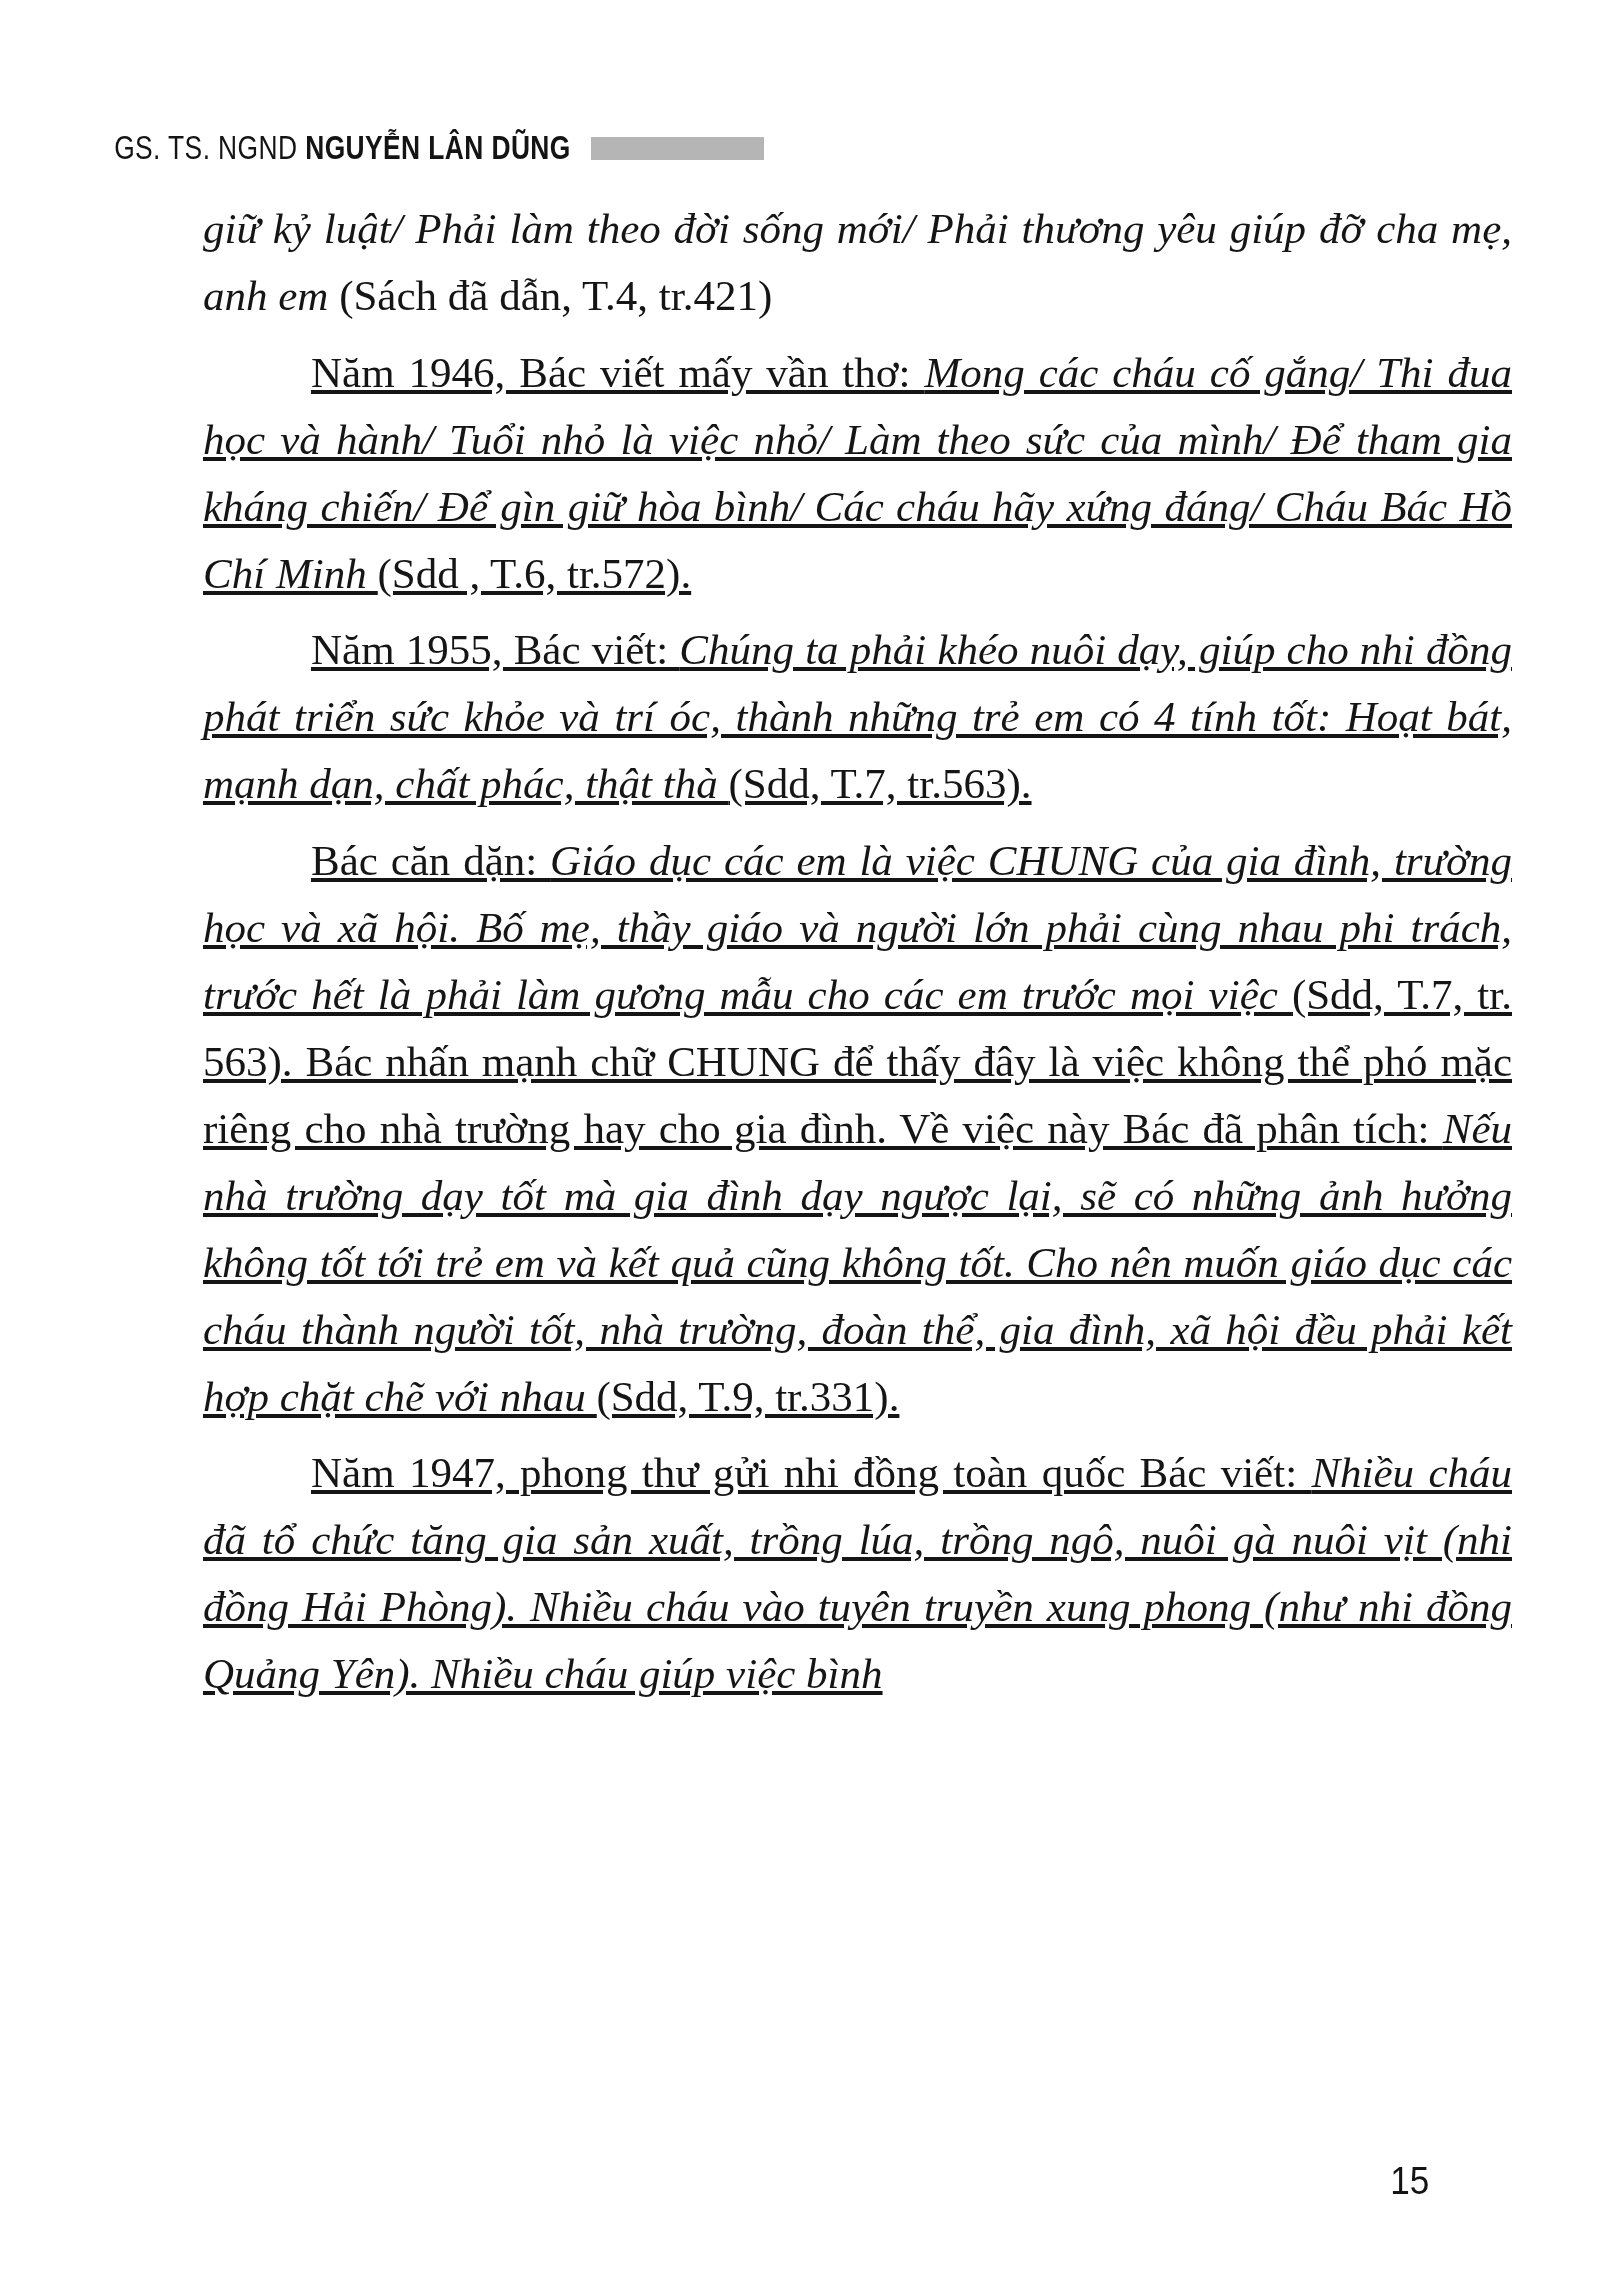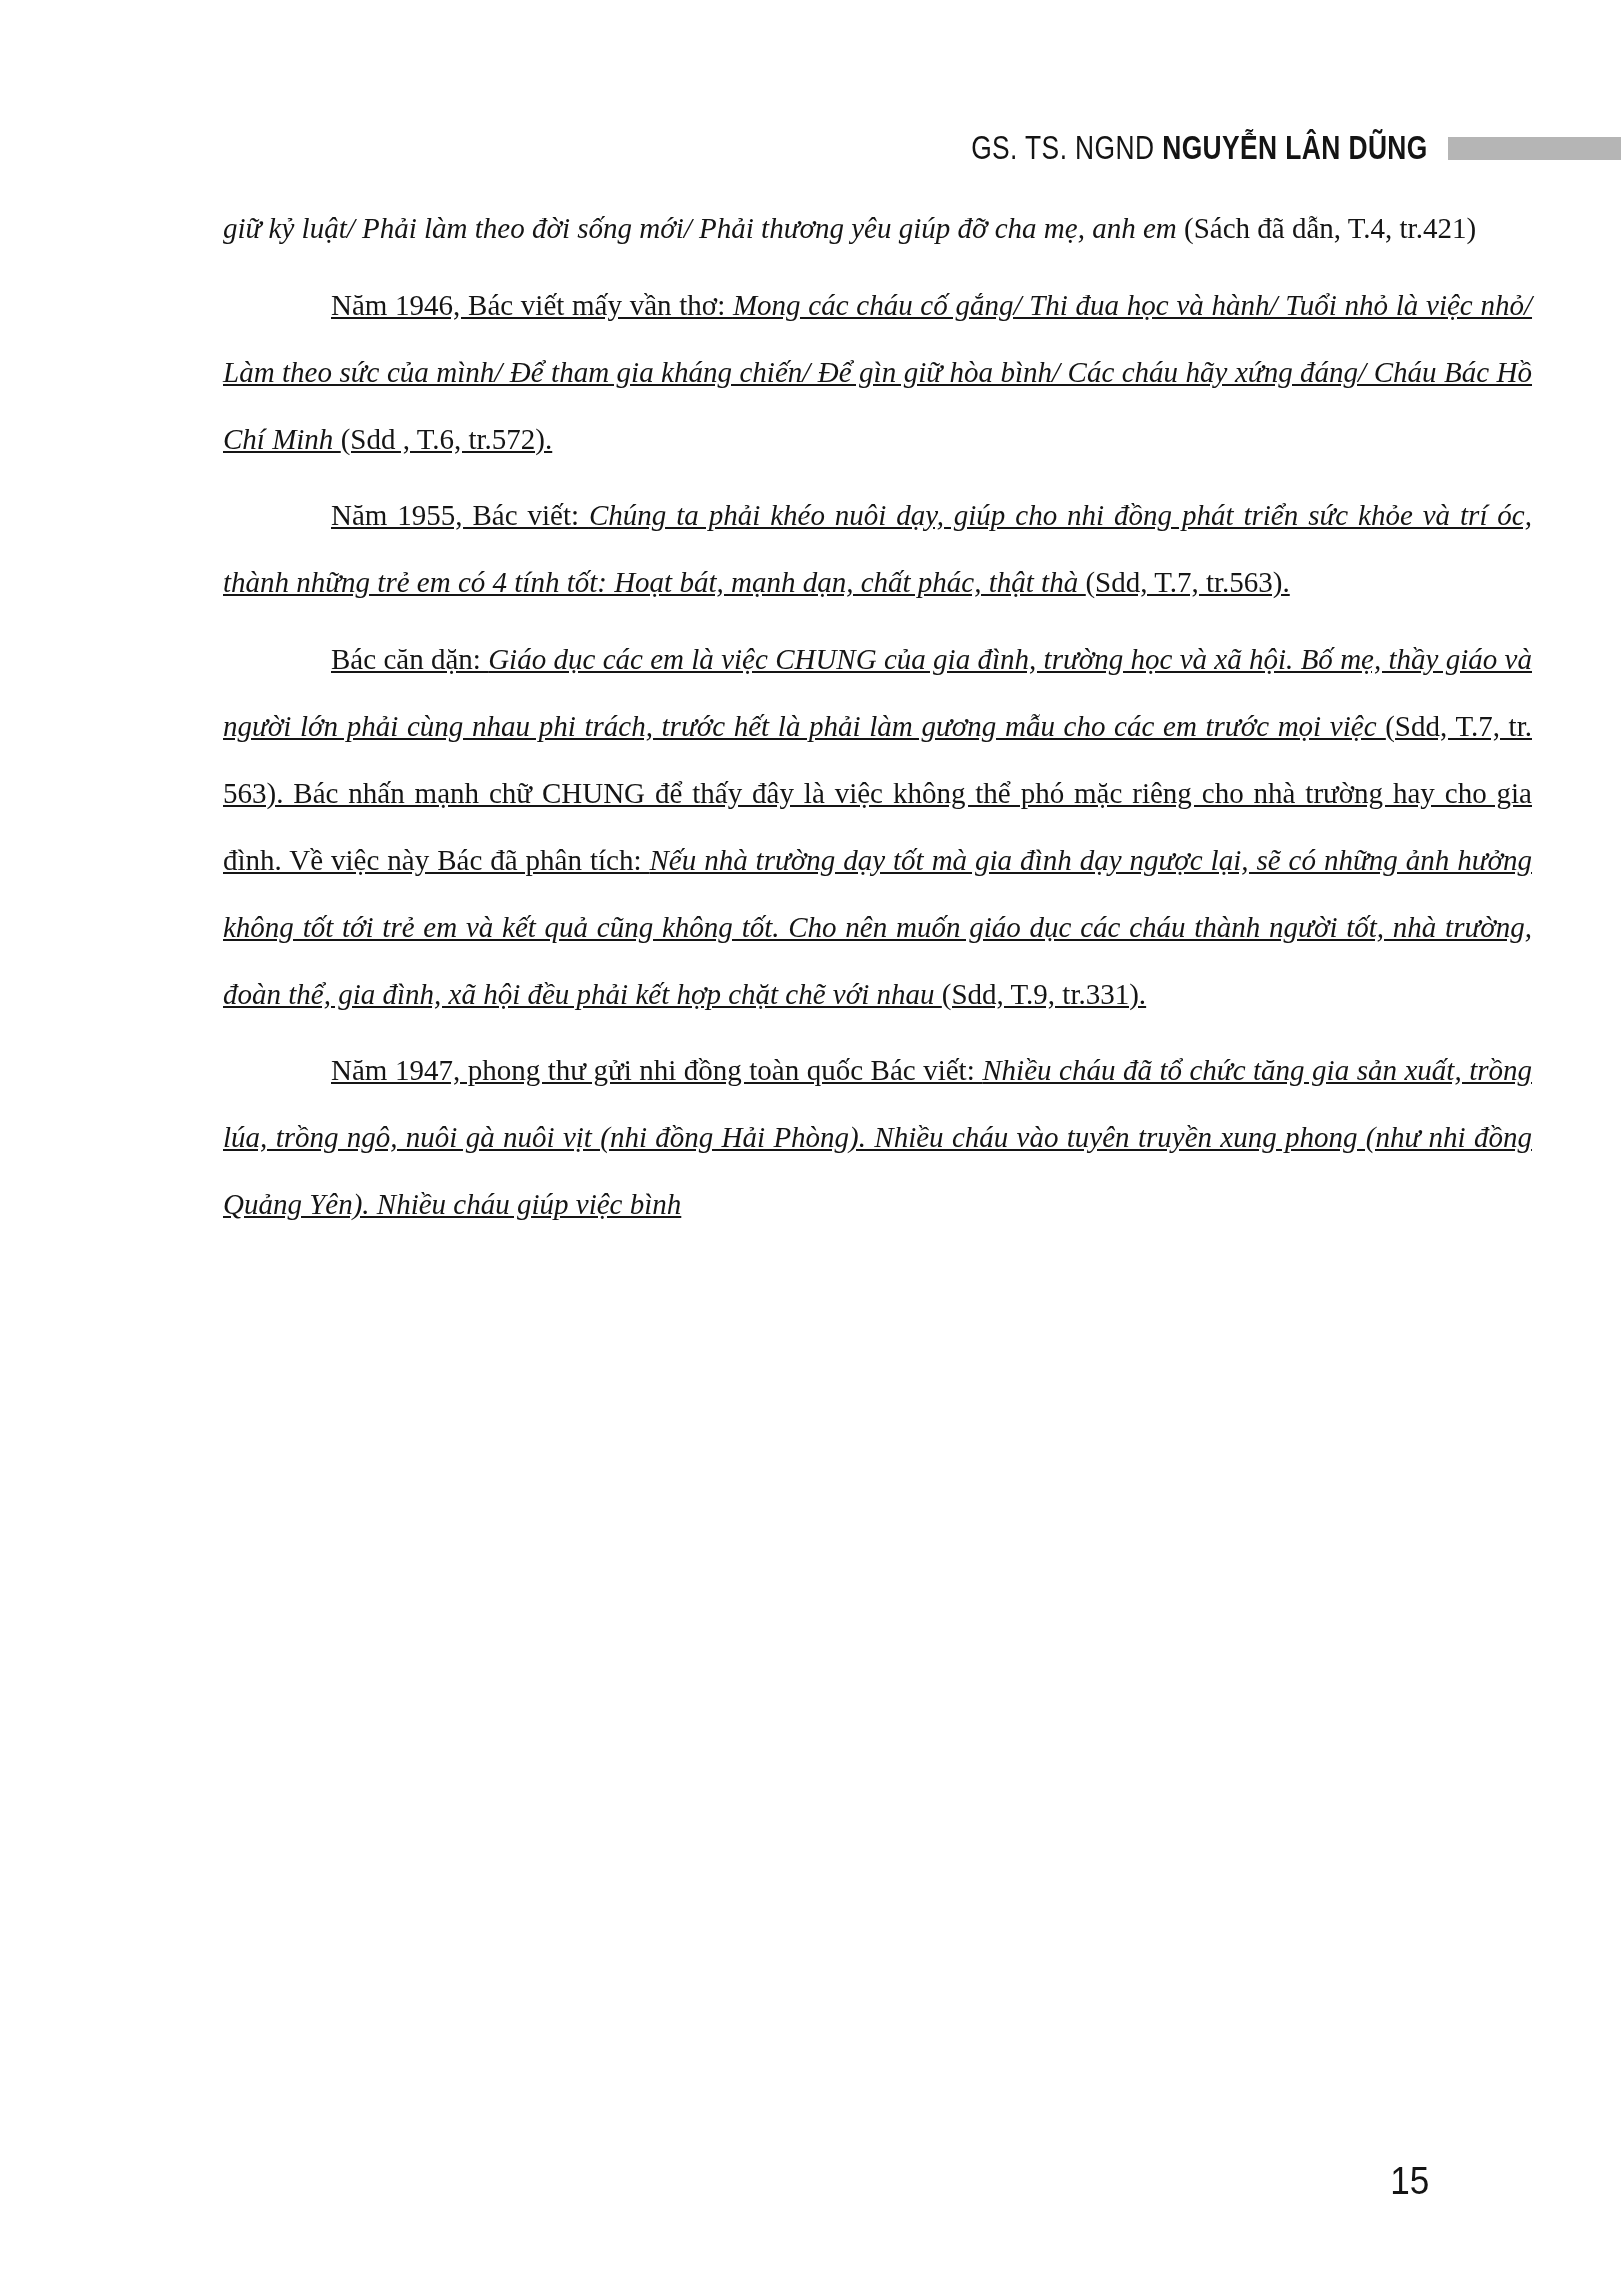--- a/index.html
+++ b/index.html
@@ -13,21 +13,20 @@
   }
 
   
   .header {
     position: absolute;
     top: 131px;
     left: 0;
     right: 0;
     height: 34px;
     display: flex;
-    justify-content: flex-end;
     align-items: center;
   }
   .header-text {
     font-family: "Liberation Sans", sans-serif;
     font-size: 33px;
     color: #141414;
     white-space: nowrap;
     transform: scaleX(0.80);
     transform-origin: 100% 50%;
     letter-spacing: 0.5px;
@@ -41,25 +40,24 @@
     background: #b5b5b5;
     flex: 0 0 auto;
   }
 
   
   .text-block {
     position: absolute;
     left: 203px;
     top: 195px;
     width: 1309px;
-    font-size: 29px;
+    font-size: 43px;
     line-height: 67px;
     text-align: justify;
     color: #151515;
-    margin-left: 20px;
   }
   p.para { margin: 0; padding: 0; }
   p.para + p.para { margin-top: 9.5px; }
   p.para.indent { text-indent: 108px; text-decoration: underline; }
   .it { font-style: italic; }
   .rm { font-style: normal; }
 
   
   .page-number {
     position: absolute;

